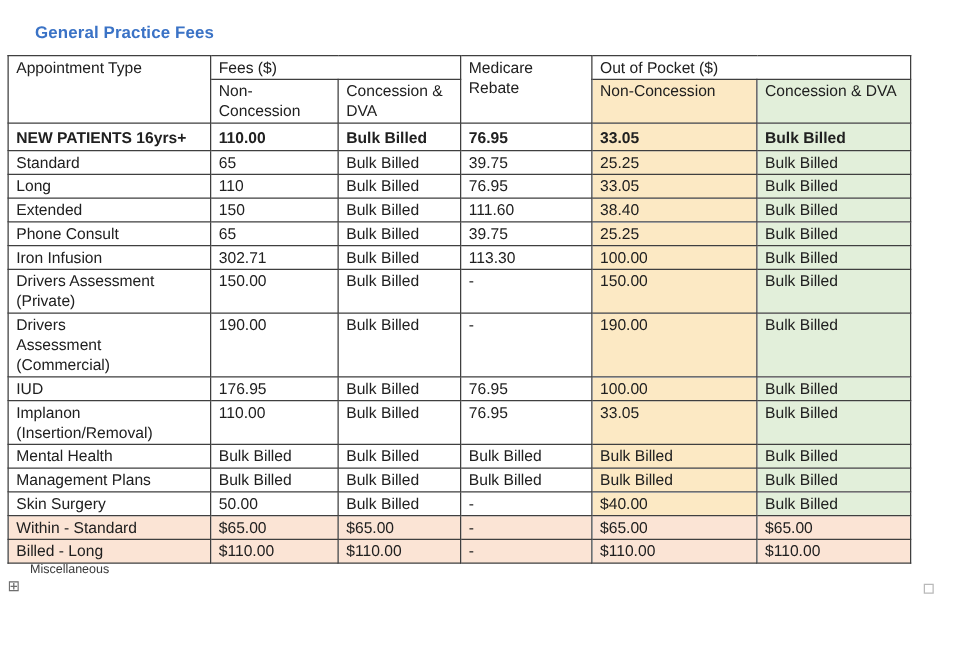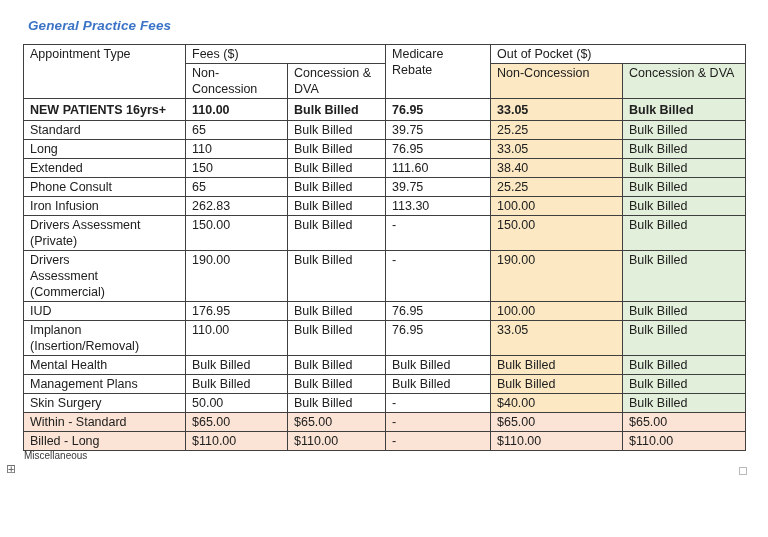--- a/index.html
+++ b/index.html
@@ -7,25 +7,24 @@
     width:768px;height:537px;overflow:hidden;background:#ffffff;
     font-family:"Liberation Sans","DejaVu Sans",sans-serif;
     color:var(--c-text,#202020);
     position:relative;
   }
   .page{position:absolute;left:0;top:0;width:768px;height:537px;}
   .doc-title{
     position:absolute;left:28px;top:18px;
     font-size:13.5px;font-weight:bold;color:var(--c-blue,#3b73c6);
     letter-spacing:.1px;
-    font-style:italic;
   }
   table{border-collapse:collapse;table-layout:fixed;}
   .fees-table{
-    position:absolute;left:23px;top:44px;width:722px;
+    position:absolute;left:6px;top:44px;width:722px;
     font-size:12.5px;line-height:16px;padding-left:20px;
   }
   .fees-table th,.fees-table td{
     border:1px solid var(--c-border,#3f3f3f);
     padding:1px 6px;vertical-align:top;text-align:left;
     font-weight:normal;overflow:hidden;
   }
   .fees-table thead tr.hr1{height:19px;}
   .fees-table thead tr.hr2{height:34px;}
   .fees-table tbody tr{height:18px;}
@@ -121,21 +120,21 @@
         <tr class="">
           <td class="c-type">Phone Consult</td>
           <td>65</td>
           <td>Bulk Billed</td>
           <td>39.75</td>
           <td class="bg-orange">25.25</td>
           <td class="bg-green">Bulk Billed</td>
         </tr>
         <tr class="">
           <td class="c-type">Iron Infusion</td>
-          <td>262.83</td>
+          <td>302.71</td>
           <td>Bulk Billed</td>
           <td>113.30</td>
           <td class="bg-orange">100.00</td>
           <td class="bg-green">Bulk Billed</td>
         </tr>
         <tr class="">
           <td class="c-type">Drivers Assessment
 (Private)</td>
           <td>150.00</td>
           <td>Bulk Billed</td>

